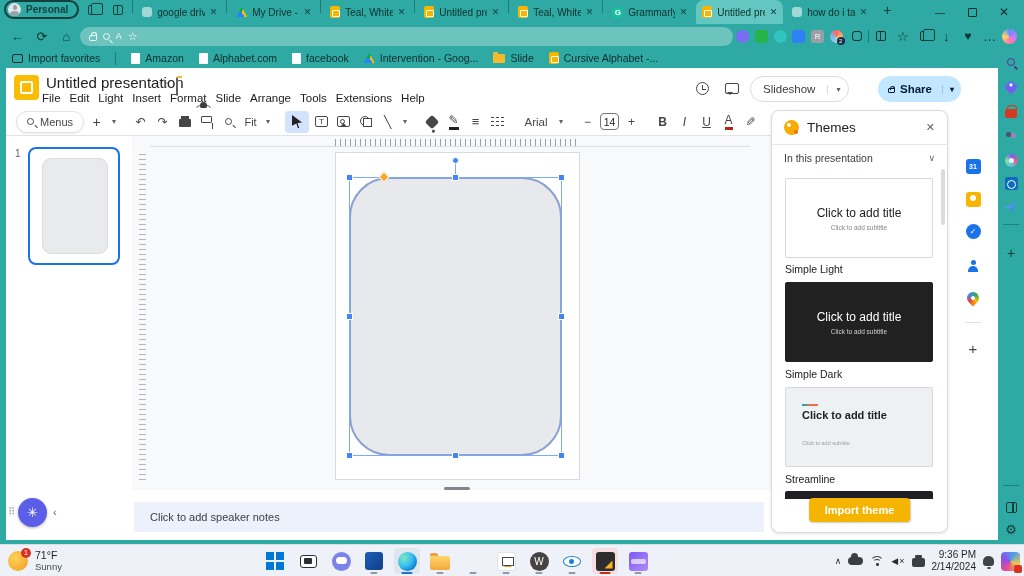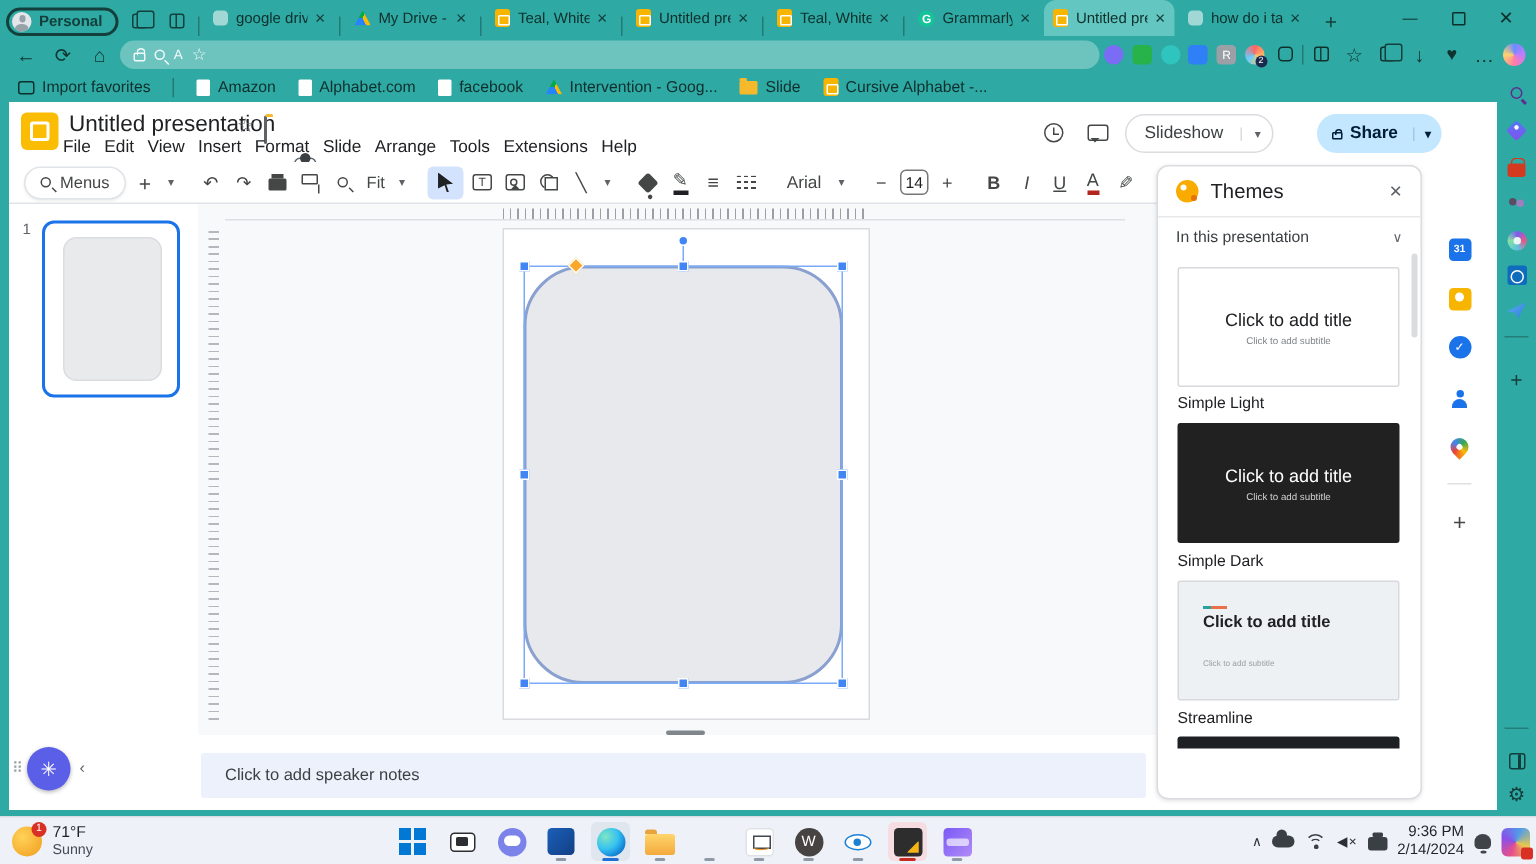--- a/index.html
+++ b/index.html
@@ -1,20 +1,20 @@
 <!DOCTYPE html>
 <html><head>
 <meta charset="utf-8">
 <style>
 *{box-sizing:border-box;margin:0;padding:0}
 body{font-family:"Liberation Sans",sans-serif;width:1024px;height:576px;overflow:hidden}
 .screen{position:relative;width:1024px;height:576px;background:#2FA9A3;overflow:hidden;font-family:"Liberation Sans",sans-serif}
 .ab{position:absolute}
 
-.tabbar{left:0;top:0;width:1024px;height:24px;display:flex;align-items:flex-end;padding:0 4px;gap:3px}
+.tabbar{left:0;top:0;width:1024px;height:24px;display:flex;align-items:flex-start;padding:0 4px;gap:3px}
 .profile-pill{display:flex;align-items:center;gap:5px;height:19px;border:2px solid #13403d;border-radius:11px;padding:0 9px 0 2px;color:#13403d;font-size:10px;font-weight:bold}
 .pav{width:13px;height:13px;border-radius:50%;background:#e3e7ea;position:relative;overflow:hidden}
 .pav:before{content:"";position:absolute;left:4.5px;top:2px;width:4.5px;height:4.5px;border-radius:50%;background:#97a1a9}
 .pav:after{content:"";position:absolute;left:2px;top:7.5px;width:9px;height:6px;border-radius:50%;background:#97a1a9}
 .chrome-ic{width:22px;height:20px;display:flex;align-items:center;justify-content:center;color:#13403d;font-size:11px}
 .sq{width:10px;height:10px;border:1.4px solid #13403d;border-radius:2px;position:relative}
 .sq.split:before{content:"";position:absolute;left:2.5px;top:0;bottom:0;width:1.4px;background:#13403d}
 .sq.stack:before{content:"";position:absolute;left:2px;top:-3px;width:10px;height:10px;border:1.4px solid #13403d;border-radius:2px;background:#2FA9A3}
 .tsep{width:1px;height:13px;background:rgba(0,0,0,.28)}
 .tab{display:flex;align-items:center;gap:5px;width:87px;height:24px;padding:0 6px;font-size:10px;color:#0d302d;position:relative;flex:none}
@@ -380,21 +380,21 @@
 
     <div class="ab appic" style="left:8px;top:7px"></div>
     <div class="ab hdr-title" style="left:40px;top:6px">Untitled presentation</div>
     <div class="ab gic" style="left:152px;top:8px;font-size:13px">☆</div>
     <div class="ab" style="left:170px;top:10px"><span class="foldic" style="background:transparent;border:1.3px solid #5f6368"></span></div>
     <div class="ab cloudic" style="left:190px;top:12px;background:transparent;border:1.3px solid #5f6368"></div>
 
     <div class="ab" style="left:36px;top:24px;display:flex;gap:9px">
       <span class="hdr-mi menuitem">File</span>
       <span class="hdr-mi menuitem">Edit</span>
-      <span class="hdr-mi menuitem">View</span>
+      <span class="hdr-mi menuitem">Light</span>
       <span class="hdr-mi menuitem">Insert</span>
       <span class="hdr-mi menuitem">Format</span>
       <span class="hdr-mi menuitem">Slide</span>
       <span class="hdr-mi menuitem">Arrange</span>
       <span class="hdr-mi menuitem">Tools</span>
       <span class="hdr-mi menuitem">Extensions</span>
       <span class="hdr-mi menuitem">Help</span>
     </div>
 
     <div class="ab gic" style="left:686px;top:10px;width:20px;height:20px">
@@ -565,20 +565,21 @@
       <div class="ab tlabel" style="top:257px">Simple Dark</div>
 
       <div class="ab tcard stream" style="top:276px">
         <span class="dashln"></span>
         <span class="ct">Click to add title</span>
         <span class="cs">Click to add subtitle</span>
       </div>
       <div class="ab tlabel" style="top:362px">Streamline</div>
 
       <div class="ab" style="left:13px;top:380px;width:148px;height:8px;background:#1f2023;border-radius:2px 2px 0 0"></div>
+      <div class="ab importbtn">Import theme</div>
     </div>
 
     <div class="ab gsp">
       <div class="ab gspic" style="top:48px">
           <span class="calic">31</span>
         </div>
       <div class="ab gspic" style="top:81px">
           <span class="keepic"></span>
         </div>
       <div class="ab gspic" style="top:113px">

